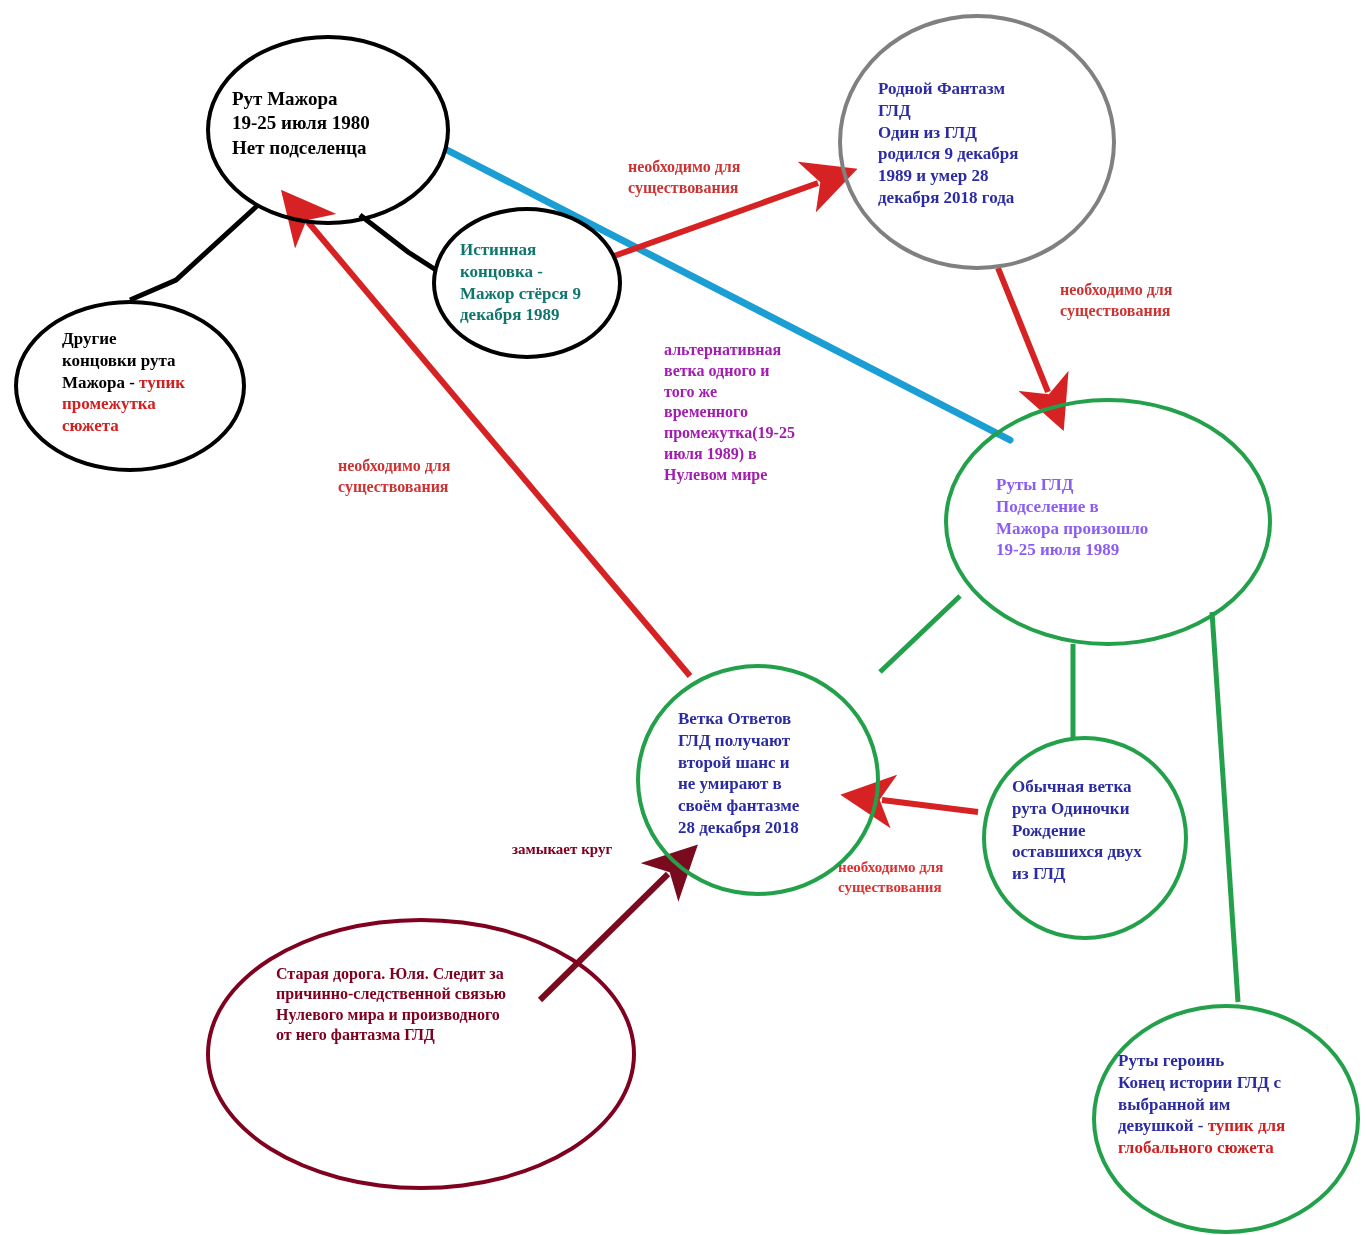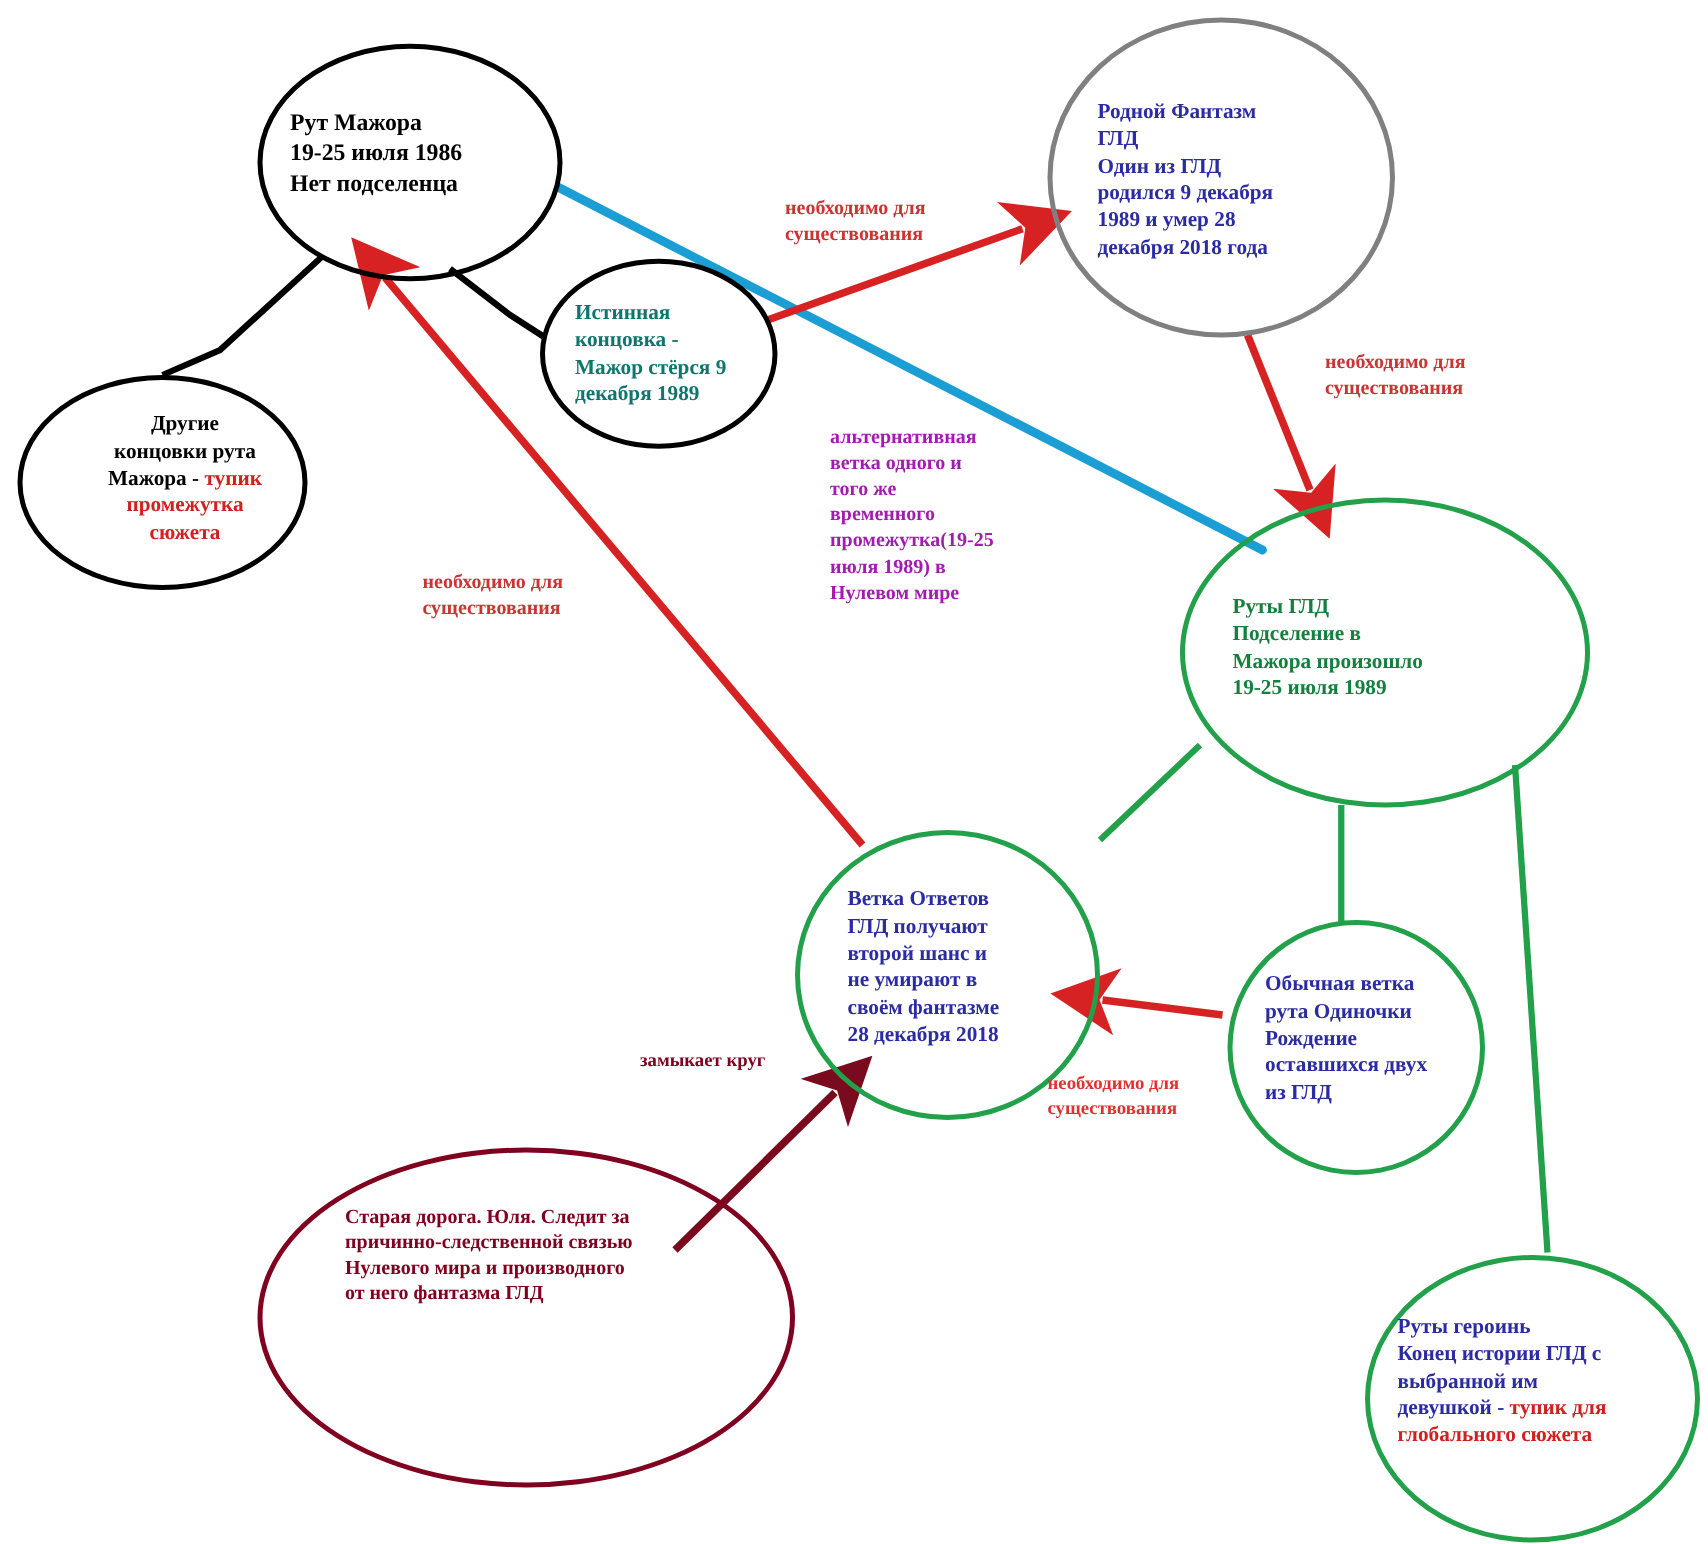--- a/index.html
+++ b/index.html
@@ -52,23 +52,23 @@
   #node-istinnaya    { left:432px; top:207px; width:190px; height:152px; border:4px solid #000000; }
   #node-ruty-gld     { left:944px; top:398px; width:328px; height:248px; border:4px solid #22a04a; }
   #node-vetka-otv    { left:636px; top:664px; width:244px; height:232px; border:4px solid #22a04a; }
   #node-obychnaya    { left:982px; top:736px; width:206px; height:204px; border:4px solid #22a04a; }
   #node-staraya      { left:206px; top:918px; width:430px; height:272px; border:4px solid #800020; }
   #node-geroin       { left:1092px;top:1004px;width:268px; height:230px; border:4px solid #22a04a; }
 
   
   #node-rut-majora .txt { left:22px; top:48px; width:212px; font-size:19px; color:#000000; }
   #node-rodnoy .txt     { left:36px; top:60px; width:212px; font-size:17px; color:#2b2ba3; }
-  #node-drugie .txt     { left:44px; top:24px; width:172px; font-size:17px; color:#000000;text-align:center; }
+  #node-drugie .txt     { left:44px; top:24px; width:172px; font-size:17px; color:#000000; }
   #node-istinnaya .txt  { left:24px; top:28px; width:154px; font-size:17px; color:#0f766e; }
-  #node-ruty-gld .txt   { left:38px; top:72px; width:240px; font-size:17px; color:#15803d; }
+  #node-ruty-gld .txt   { left:48px; top:72px; width:240px; font-size:17px; color:#8b5cf6; }
   #node-vetka-otv .txt  { left:38px; top:40px; width:190px; font-size:17px; color:#2b2ba3; }
   #node-obychnaya .txt  { left:26px; top:36px; width:170px; font-size:17px; color:#2b2ba3; }
   #node-staraya .txt    { left:66px; top:42px; width:320px; font-size:16px; color:#800020; }
   #node-geroin .txt     { left:22px; top:42px; width:210px; font-size:17px; color:#2b2ba3; }
 
   .red-part  { color:#d02020; }
 
   
   #label-need-1 { left:628px; top:157px; width:190px; font-size:16px; color:#cc3333; }
   #label-need-2 { left:1060px;top:280px; width:190px; font-size:16px; color:#cc3333; }
@@ -107,21 +107,21 @@
 
     <path d="M540,1000 L668,874" stroke="#7a0b1e" stroke-width="6" fill="none" marker-end="url(#arrow-maroon)"></path>
 
     <path d="M960,596 L880,672" stroke="#22a04a" stroke-width="5" fill="none"></path>
     <path d="M1073,644 L1073,738" stroke="#22a04a" stroke-width="5" fill="none"></path>
     <path d="M1212,612 L1238,1002" stroke="#22a04a" stroke-width="5" fill="none"></path>
   </svg>
 
   <div class="node" id="node-rut-majora">
     <div class="txt">Рут Мажора
-19-25 июля 1986
+19-25 июля 1980
 Нет подселенца</div>
   </div>
 
   <div class="node" id="node-rodnoy">
     <div class="txt">Родной Фантазм
 ГЛД
 Один из ГЛД
 родился 9 декабря
 1989 и умер 28
 декабря 2018 года</div>

